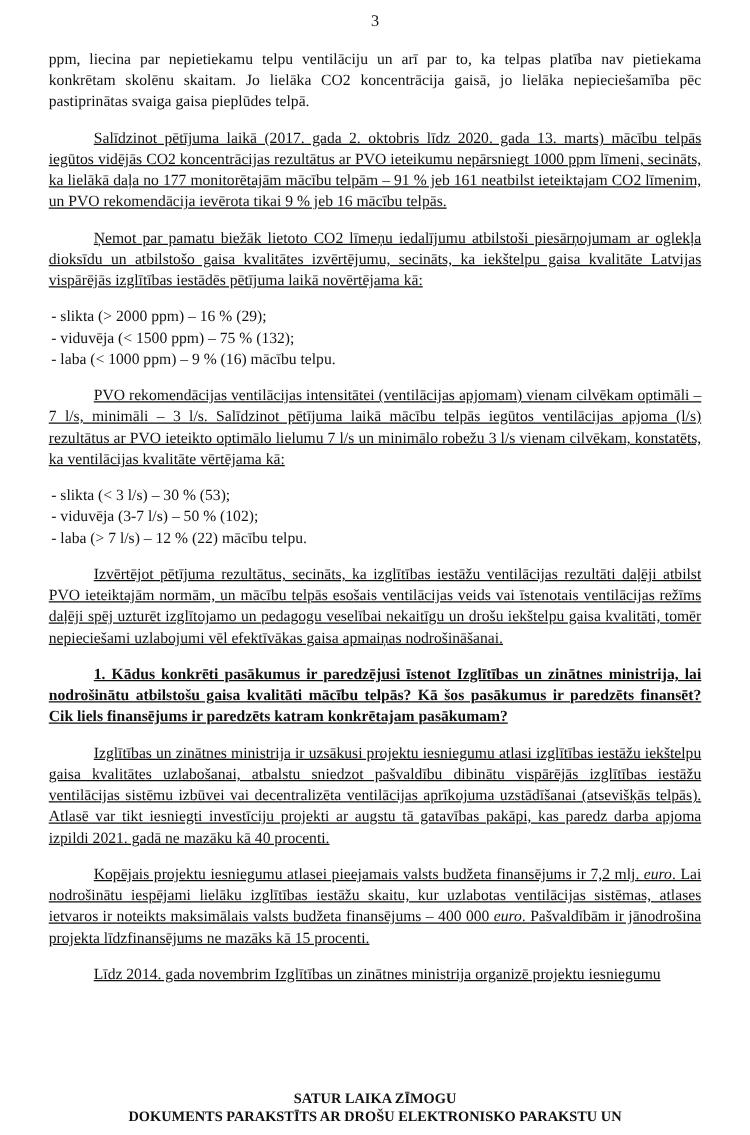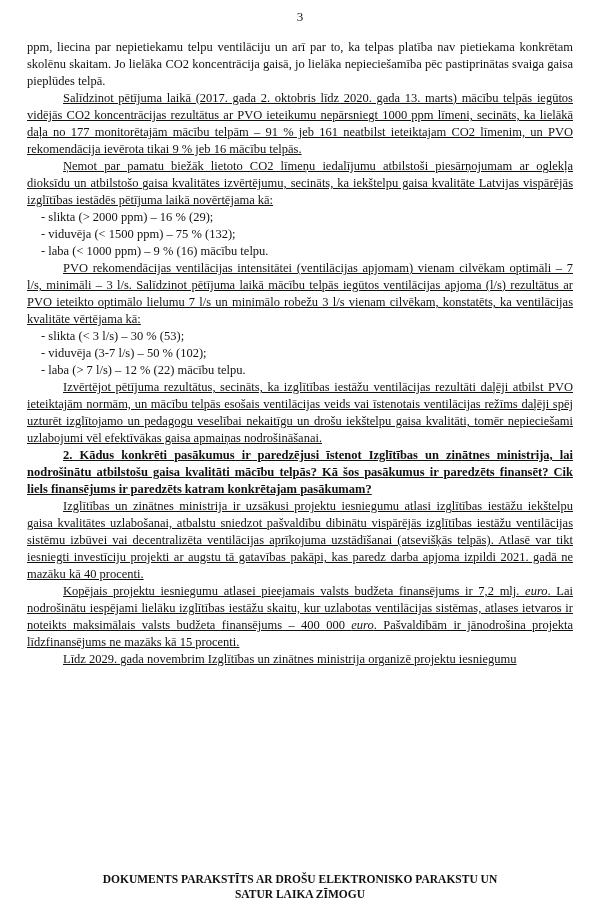--- a/index.html
+++ b/index.html
@@ -15,21 +15,21 @@
     line-height: 17px;
     padding: 8px 27px 40px 27px;
     overflow: hidden;
   }
   .page-number {
     text-align: center;
     font-size: 13px;
     margin-bottom: 14px;
   }
   p.para {
-    margin: 0;
+    margin: 12px;
     text-align: justify;
   }
   .indent { text-indent: 36px; text-decoration: underline; }
   .gap-sm { margin-top: 8px; }
   .gap-md { margin-top: 13px; }
   .gap-lg { margin-top: 16px; }
   .list-item {
     margin: 0;
     padding-left: 14px;
     text-align: justify;
@@ -65,27 +65,27 @@
   <p class="list-item">- laba (&lt; 1000 ppm) – 9 % (16) mācību telpu.</p>
 
   <p class="para indent gap-md">PVO rekomendācijas ventilācijas intensitātei (ventilācijas apjomam) vienam cilvēkam optimāli – 7 l/s, minimāli – 3 l/s. Salīdzinot pētījuma laikā mācību telpās iegūtos ventilācijas apjoma (l/s) rezultātus ar PVO ieteikto optimālo lielumu 7 l/s un minimālo robežu 3 l/s vienam cilvēkam, konstatēts, ka ventilācijas kvalitāte vērtējama kā:</p>
 
   <p class="list-item">- slikta (&lt; 3 l/s) – 30 % (53);</p>
   <p class="list-item">- viduvēja (3-7 l/s) – 50 % (102);</p>
   <p class="list-item">- laba (&gt; 7 l/s) – 12 % (22) mācību telpu.</p>
 
   <p class="para indent">Izvērtējot pētījuma rezultātus, secināts, ka izglītības iestāžu ventilācijas rezultāti daļēji atbilst PVO ieteiktajām normām, un mācību telpās esošais ventilācijas veids vai īstenotais ventilācijas režīms daļēji spēj uzturēt izglītojamo un pedagogu veselībai nekaitīgu un drošu iekštelpu gaisa kvalitāti, tomēr nepieciešami uzlabojumi vēl efektīvākas gaisa apmaiņas nodrošināšanai.</p>
 
-  <p class="para indent bold gap-lg">2. Kādus konkrēti pasākumus ir paredzējusi īstenot Izglītības un zinātnes ministrija, lai nodrošinātu atbilstošu gaisa kvalitāti mācību telpās? Kā šos pasākumus ir paredzēts finansēt? Cik liels finansējums ir paredzēts katram konkrētajam pasākumam?</p>
+  <p class="para indent bold gap-lg">1. Kādus konkrēti pasākumus ir paredzējusi īstenot Izglītības un zinātnes ministrija, lai nodrošinātu atbilstošu gaisa kvalitāti mācību telpās? Kā šos pasākumus ir paredzēts finansēt? Cik liels finansējums ir paredzēts katram konkrētajam pasākumam?</p>
 
   <p class="para indent gap-md">Izglītības un zinātnes ministrija ir uzsākusi projektu iesniegumu atlasi izglītības iestāžu iekštelpu gaisa kvalitātes uzlabošanai, atbalstu sniedzot pašvaldību dibinātu vispārējās izglītības iestāžu ventilācijas sistēmu izbūvei vai decentralizēta ventilācijas aprīkojuma uzstādīšanai (atsevišķās telpās). Atlasē var tikt iesniegti investīciju projekti ar augstu tā gatavības pakāpi, kas paredz darba apjoma izpildi 2021. gadā ne mazāku kā 40 procenti.</p>
 
   <p class="para indent"><span>Kopējais projektu iesniegumu atlasei pieejamais valsts budžeta finansējums ir 7,2 mlj. </span><i>euro</i><span>. Lai nodrošinātu iespējami lielāku izglītības iestāžu skaitu, kur uzlabotas ventilācijas sistēmas, atlases ietvaros ir noteikts maksimālais valsts budžeta finansējums – 400 000 </span><i>euro</i><span>. Pašvaldībām ir jānodrošina projekta līdzfinansējums ne mazāks kā 15 procenti.</span></p>
 
 
-  <p class="para indent gap-md">Līdz 2029. gada novembrim Izglītības un zinātnes ministrija organizē projektu iesniegumu</p>
+  <p class="para indent gap-md">Līdz 2014. gada novembrim Izglītības un zinātnes ministrija organizē projektu iesniegumu</p>
 
   <div class="footer">
+    <div>SATUR LAIKA ZĪMOGU</div>
     <div>DOKUMENTS PARAKSTĪTS AR DROŠU ELEKTRONISKO PARAKSTU UN</div>
-    <div>SATUR LAIKA ZĪMOGU</div>
   </div>
 
 </div>
 
 </body></html>

